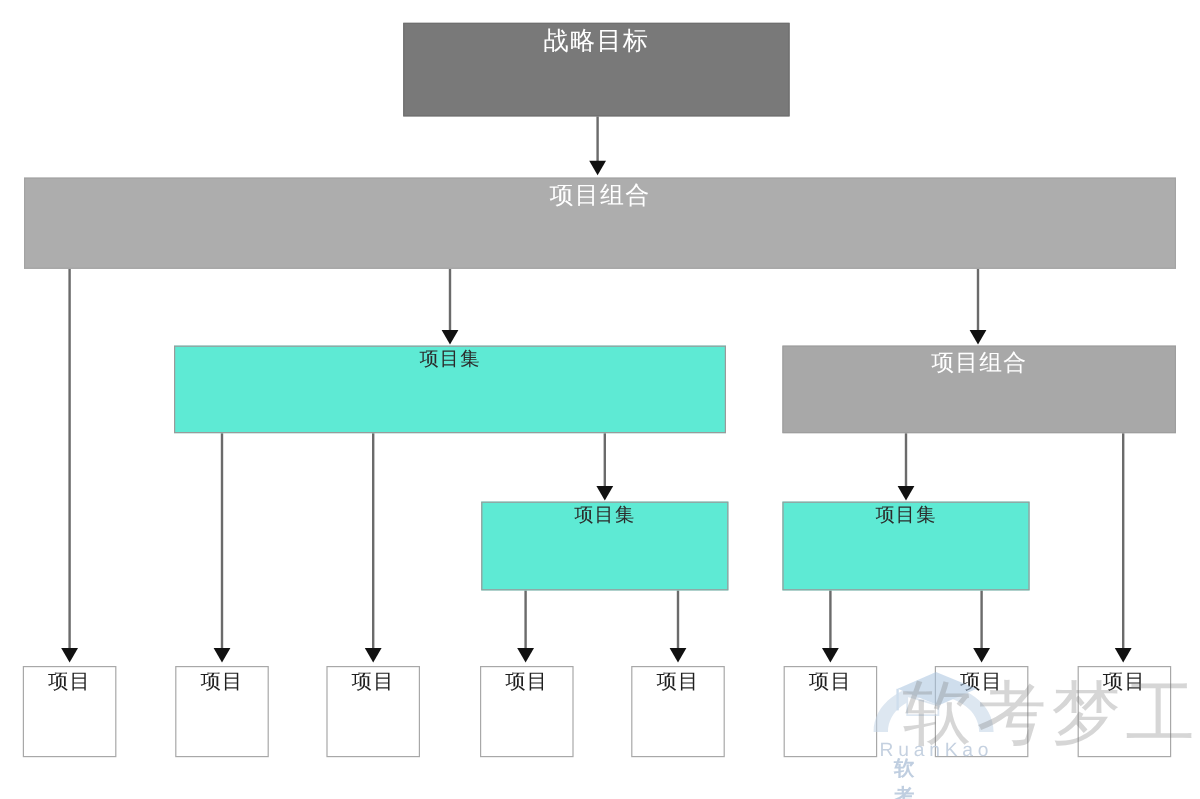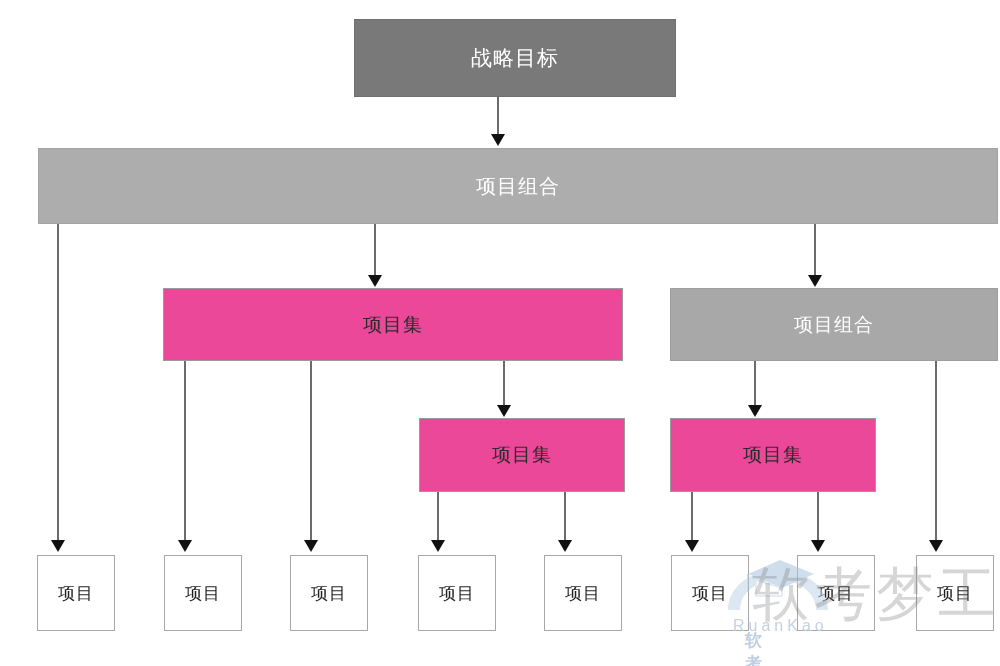--- a/index.html
+++ b/index.html
@@ -14,50 +14,48 @@
     position: relative;
     width: 1000px;
     height: 666px;
     background: #ffffff;
     overflow: hidden;
   }
   .node {
     position: absolute;
     box-sizing: border-box;
     display: flex;
-    align-items: center;
     justify-content: center;
     text-align: center;
     letter-spacing: 1px;
     z-index: 3;
-    margin-left: 18px;
   }
   .node-strategy {
     background: #797979;
     border: 1px solid #6f6f6f;
     color: #ffffff;
     font-size: 21px;
   }
   .node-portfolio-main {
     background: #adadad;
     border: 1px solid #a3a3a3;
     color: #ffffff;
     font-size: 20px;
   }
   .node-portfolio-sub {
     background: #a8a8a8;
     border: 1px solid #9e9e9e;
     color: #ffffff;
     font-size: 19px;
   }
   .node-program {
-    background: #ec4899;
+    background: #5eead4;
     border: 1px solid #9a9a9a;
     color: #2b2b2b;
-    font-size: 19px;
+    font-size: 16px;
   }
   .node-project {
     background: #ffffff;
     border: 1px solid #a8a8a8;
     color: #1f1f1f;
     font-size: 17px;
     font-family: Liberation Serif, serif;
   }
   .edge-line {
     position: absolute;

